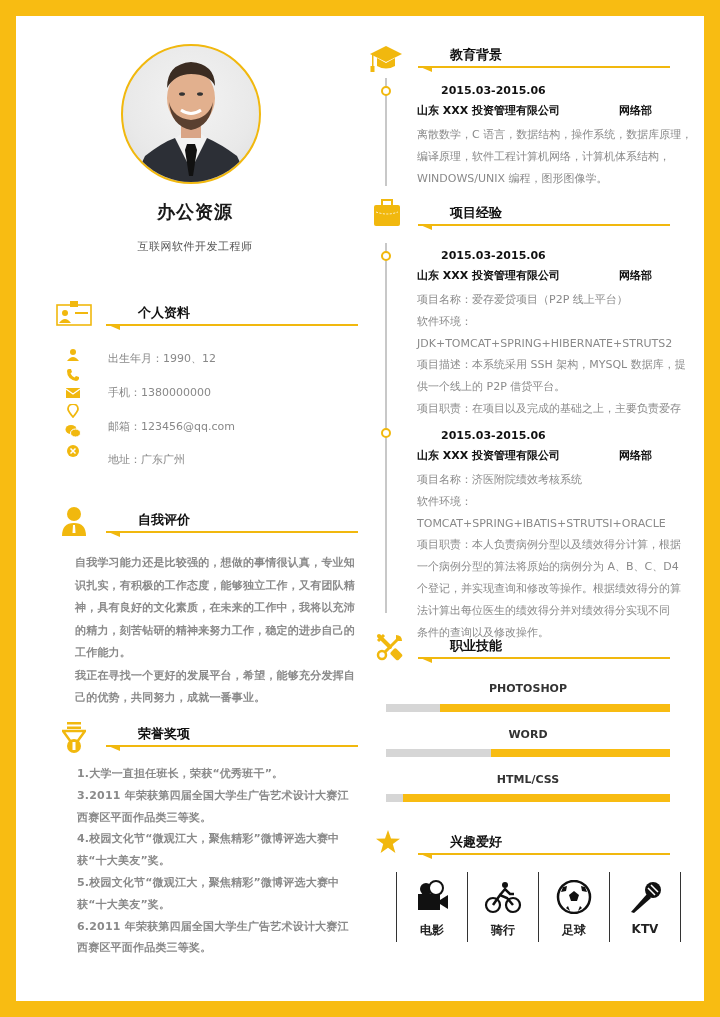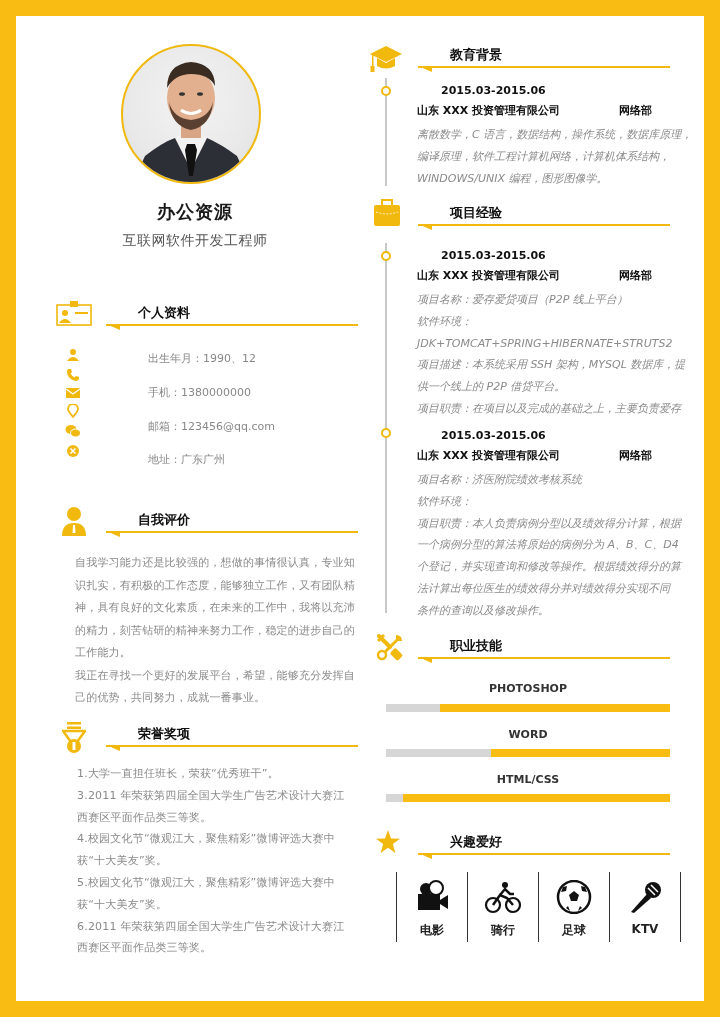--- a/index.html
+++ b/index.html
@@ -15,57 +15,57 @@
     position:absolute; left:121px; top:44px; width:140px; height:140px; border-radius:50%;
     border:2px solid #F1B80E; box-sizing:border-box; overflow:hidden;
     background:radial-gradient(circle at 50% 40%, #f3f3f3 0%, #e9e9e9 60%, #dcdcdc 100%);
   }
   .avatar svg { position:absolute; left:0; top:0; }
   .name {
     position:absolute; left:0; width:390px; top:200px; text-align:center;
     font-size:18px; font-weight:bold; color:#1a1a1a; letter-spacing:1px;
   }
   .title {
-    position:absolute; left:0; width:390px; top:232px; text-align:center;
-    font-size:14px; color:#555; letter-spacing:0.5px;
+    position:absolute; left:0; width:390px; top:239px; text-align:center;
+    font-size:11px; color:#555; letter-spacing:0.5px;
   }
   
   .sec-head { position:absolute; height:30px; }
   .sec-head .label {
     position:absolute; left:0; top:0; font-size:13px; font-weight:bold; color:#111;margin-left:32px;
   }
   .sec-head .line {
     position:absolute; left:0; right:0; top:20px; height:2px; background:#F1B80E;
   }
   .sec-head .tri {
     position:absolute; left:0; top:20px; width:0; height:0;
     border-top:6px solid #F1B80E; border-left:14px solid transparent;
   }
   .sec-icon { position:absolute; }
-  .info-row { position:absolute; left:108px; font-size:11px; color:#888;margin-left:40px; }
+  .info-row { position:absolute; left:108px; font-size:11px; color:#888; }
   
   .para {
     position:absolute; left:75px; width:280px; font-size:11px; color:#8a8a8a;
     line-height:22.5px; letter-spacing:0.2px;
   }
-  .para p { margin:0; }
+  .para p { margin:0;font-weight:bold; }
   
   .timeline {
     position:absolute; width:2px; background:#c8c8c8;
   }
   .dot {
     position:absolute; width:6px; height:6px; border-radius:50%; border:2px solid #F1B80E;
     background:#fff;
   }
   .entry { position:absolute; left:417px; width:262px; }
   .entry .date { font-size:11px; font-weight:bold; color:#111; height:19px;margin-left:24px; }
   .entry .org { font-size:11px; font-weight:bold; color:#111; position:relative; height:21px; }
   .entry .org .dept { position:absolute; left:202px; top:0; }
   .entry .lines { font-size:11px; color:#8a8a8a; line-height:21.8px; }
-  .entry .lines div { white-space:nowrap;font-style:italic; }
+  .entry .lines div { white-space:nowrap; }
   
   .skill-name {
     position:absolute; left:386px; width:284px; text-align:center; font-size:11px;
     font-weight:bold; color:#333;
   }
   .skill-bar {
     position:absolute; left:386px; width:284px; height:8px; background:#d6d6d6;
   }
   .skill-fill { position:absolute; right:0; top:0; height:8px; background:#F8BC12; }
   
@@ -236,20 +236,21 @@
 <div class="dot" style="left:381px;top:428px"></div>
 <div class="entry" style="top:429px">
   <div class="date">2015.03-2015.06</div>
   <div class="org">
     <span>山东 XXX 投资管理有限公司</span>
     <span class="dept">网络部</span>
   </div>
   <div class="lines">
     <div>项目名称：济医附院绩效考核系统</div>
     <div>软件环境：</div>
+    <div>TOMCAT+SPRING+IBATIS+STRUTSI+ORACLE</div>
     <div>项目职责：本人负责病例分型以及绩效得分计算，根据</div>
     <div>一个病例分型的算法将原始的病例分为 A、B、C、D4</div>
     <div>个登记，并实现查询和修改等操作。根据绩效得分的算</div>
     <div>法计算出每位医生的绩效得分并对绩效得分实现不同</div>
     <div>条件的查询以及修改操作。</div>
   </div>
 </div>
 
 <svg class="sec-icon" style="left:376px;top:633px" width="28" height="28" viewBox="0 0 28 28">
   <path d="M3 3 L14 14" stroke="#F1B80E" stroke-width="4" stroke-linecap="round"></path>

